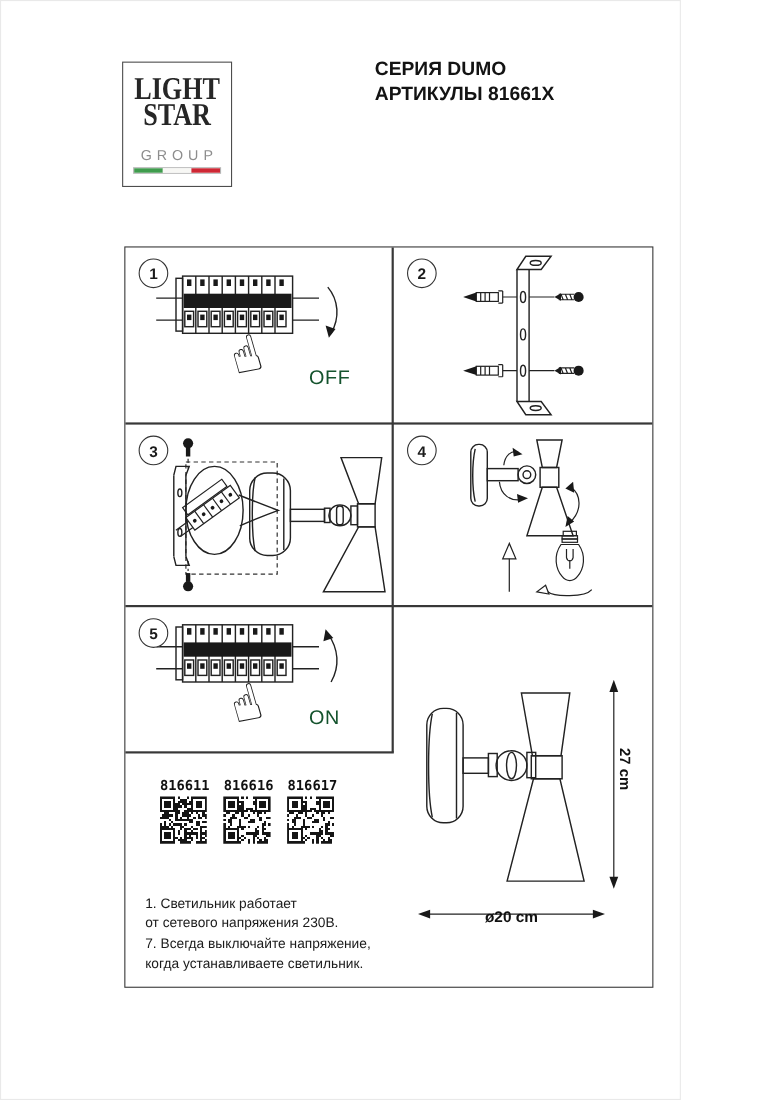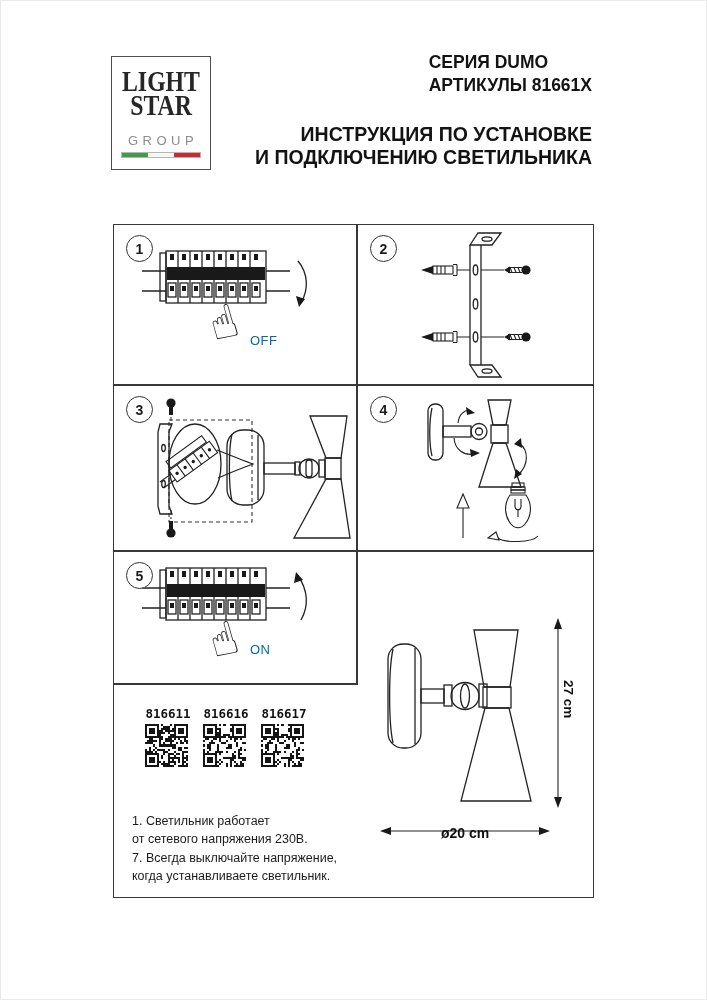--- a/index.html
+++ b/index.html
@@ -1,17 +1,17 @@
 <!DOCTYPE html>
 <html><head>
 <meta charset="utf-8">
 <style>
   * { margin:0; padding:0; box-sizing:border-box; }
   html,body { background:#ffffff; }
-  .page { position:relative; width:707px; height:1000px; background:#fff;
+  .page { position:relative; width:619px; height:1000px; background:#fff;
           font-family:"Liberation Sans", sans-serif; color:#1a1a1a;
           overflow:hidden; border:1px solid #e9e9e9; }
   .abs { position:absolute; }
 
   
   .logo-box { left:110px; top:55px; width:100px; height:114px;
               border:1.5px solid #4d4d4d; background:#fff; text-align:center; padding-top:12px; }
   .logo-words { font-family:"Liberation Serif", serif; font-weight:bold; font-size:29px;
                 line-height:0.84; color:#262626; transform:scaleX(0.82); transform-origin:50% 0; }
   .logo-group { font-size:13px; color:#8d8d8d; letter-spacing:4.5px; margin-top:15px; text-indent:4px; }
@@ -34,21 +34,21 @@
   .c2 { left:244px; top:0;     width:237px; height:159px; }
   .c3 { left:0;     top:161px; width:242px; height:164px; }
   .c4 { left:244px; top:161px; width:237px; height:164px; }
   .c5 { left:0;     top:327px; width:242px; height:131px; }
   .cdim  { left:244px; top:327px; width:237px; height:347px; }
   .cfoot { left:0;     top:460px; width:242px; height:214px; }
   .badge { position:absolute; left:12px; top:10px; width:27px; height:27px;
            border:1.5px solid #333; border-radius:50%; font-size:14px; font-weight:bold;
            display:flex; align-items:center; justify-content:center; background:#fff; }
   .art { position:absolute; left:0; top:0; width:100%; height:100%; }
-  .cap { position:absolute; font-size:13px; letter-spacing:0.5px; color:#0369a1; }
+  .cap { position:absolute; font-size:18px; letter-spacing:0.5px; color:#14532d;margin-left:31px; }
   .cap-off { left:136px; top:108px; }
   .cap-on  { left:136px; top:90px; }
 
   
   .qr-label { position:absolute; top:21px; width:46px; text-align:center;
               font-family:"DejaVu Sans Mono", monospace; font-weight:bold; font-size:12.5px; color:#111; }
   .qr { position:absolute; top:39px; width:43px; height:43px; }
   .qcol0 { left:31px; } .qcol1 { left:89px; } .qcol2 { left:147px; }
   .notes { position:absolute; left:18px; top:127px; font-size:12.5px; line-height:1.46; color:#1b1b1b; }
 
@@ -77,24 +77,20 @@
     <div class="flag">
       <div style="background:#3f9c4d"></div>
       <div style="background:#f7f7f4"></div>
       <div style="background:#cf2734"></div>
     </div>
   </div>
 
   <div class="abs series">
     <div>СЕРИЯ DUMO</div>
     <div>АРТИКУЛЫ 81661X</div>
-  </div>
-  <div class="abs maintitle">
-    <div>ИНСТРУКЦИЯ ПО УСТАНОВКЕ</div>
-    <div>И ПОДКЛЮЧЕНИЮ СВЕТИЛЬНИКА</div>
   </div>
 
   <div class="abs grid">
     <div class="gline vline"></div>
     <div class="gline hline1"></div>
     <div class="gline hline2"></div>
     <div class="gline hline3"></div>
 
     <div class="cell c1">
       <svg class="art" viewBox="0 0 242 159">

